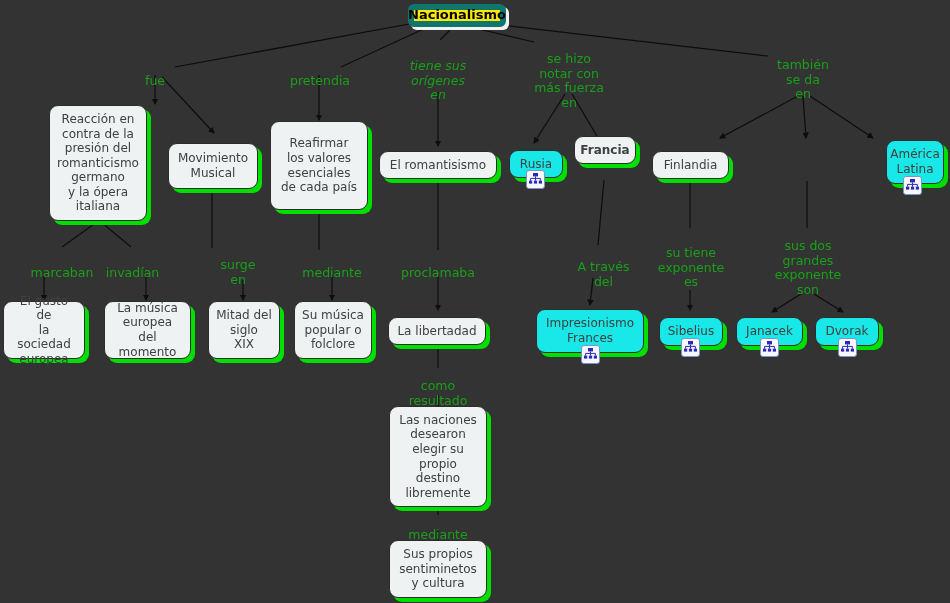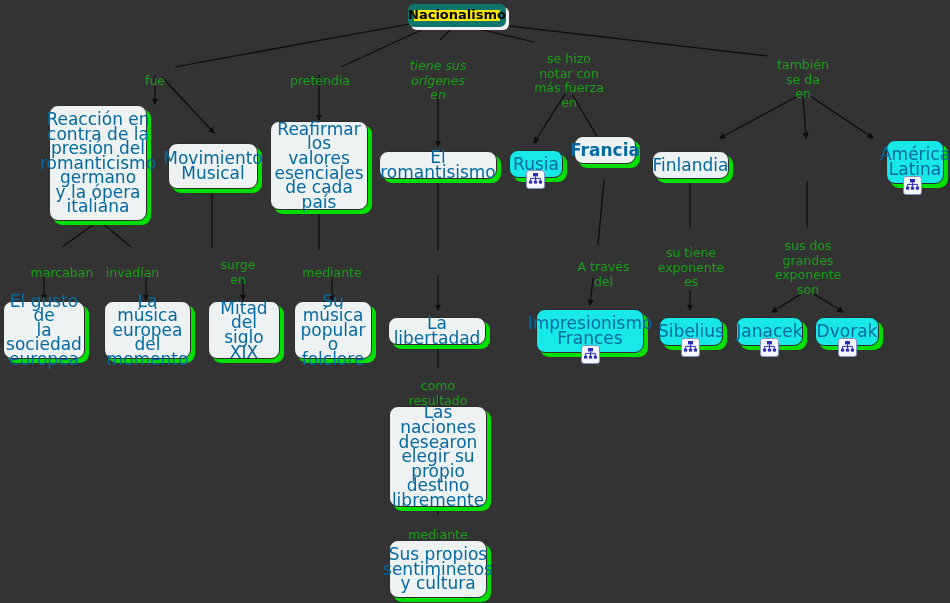--- a/index.html
+++ b/index.html
@@ -21,23 +21,23 @@
   }
 
   
   .node {
     position: absolute;
     display: flex;
     align-items: center;
     justify-content: center;
     text-align: center;
     border-radius: 9px;
-    font-size: 17px;
+    font-size: 12px;
     line-height: 14.6px;
-    color: #0369a1;
+    color: #404040;
     padding: 5px 7px;
     white-space: pre-line;
     z-index: 4;
   }
   
   .node.plain {
     background: #eff2f2;
     border: 1px solid #2c2c2c;
     box-shadow: 4px 4px 0 0 #00e000;
   }
@@ -180,20 +180,23 @@
   <div class="phrase" style="left:100px; top:252px; width:65px;">
     <span>invadían</span>
   </div>
   <div class="phrase" style="left:208px; top:244px; width:60px;">
     <span>surge
 en</span>
   </div>
   <div class="phrase" style="left:287px; top:252px; width:90px;">
     <span>mediante</span>
   </div>
+  <div class="phrase" style="left:393px; top:252px; width:90px;">
+    <span>proclamaba</span>
+  </div>
   <div class="phrase" style="left:566px; top:246px; width:75px;">
     <span>A través
 del</span>
   </div>
   <div class="phrase" style="left:645px; top:232px; width:92px;">
     <span>su tiene
 exponente
 es</span>
   </div>
   <div class="phrase" style="left:760px; top:225px; width:96px;">

